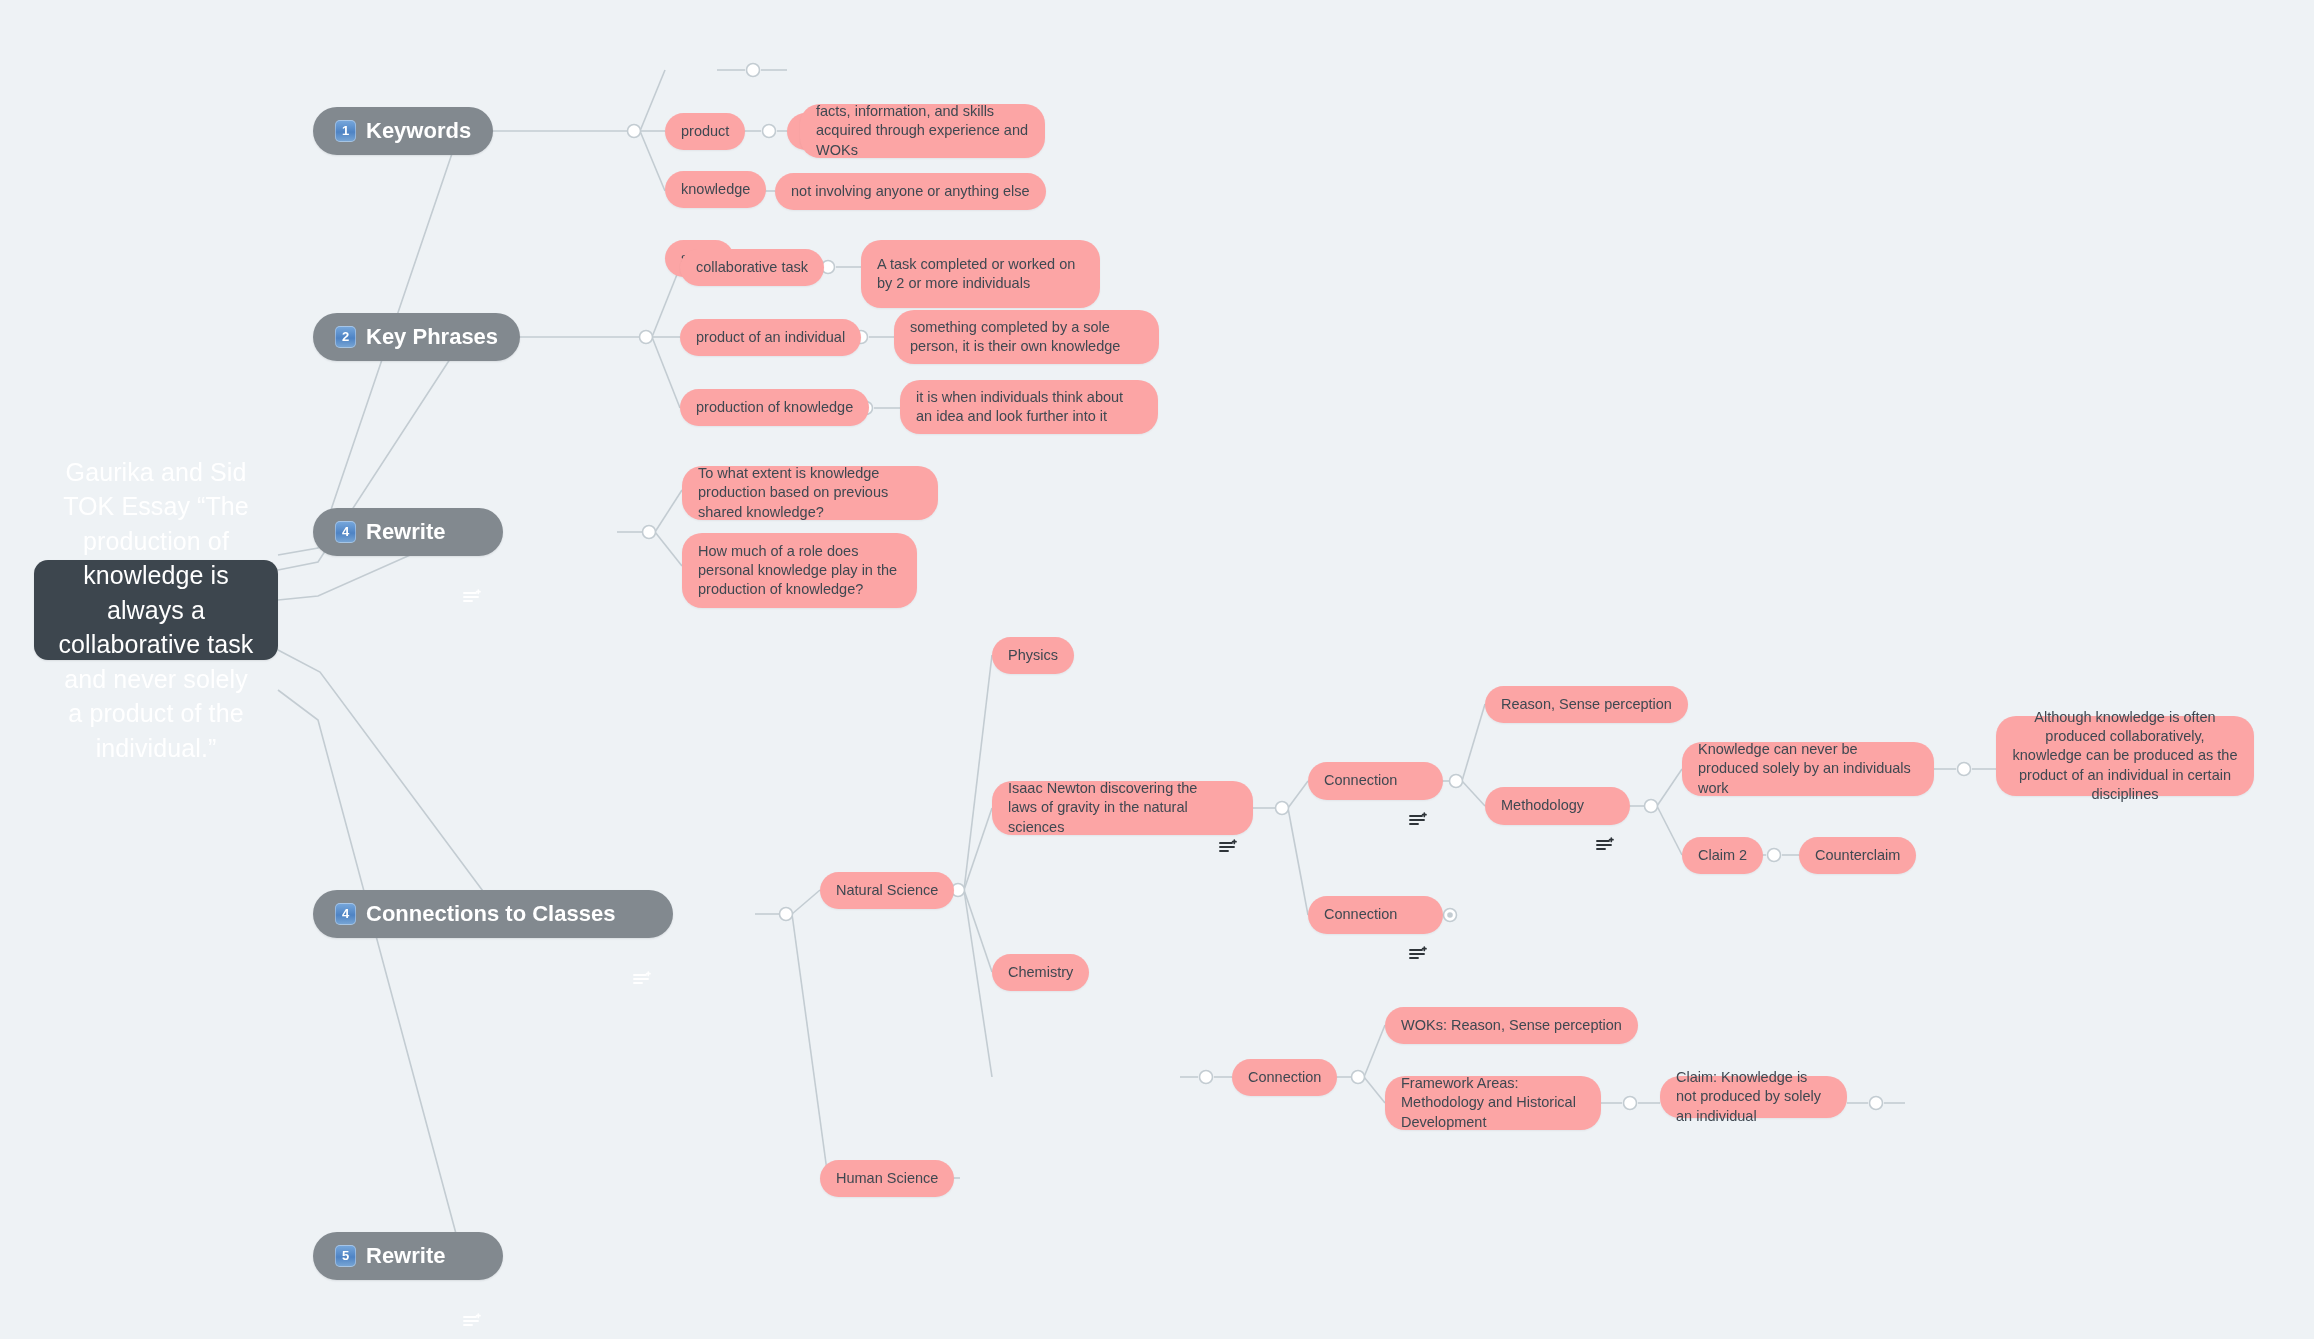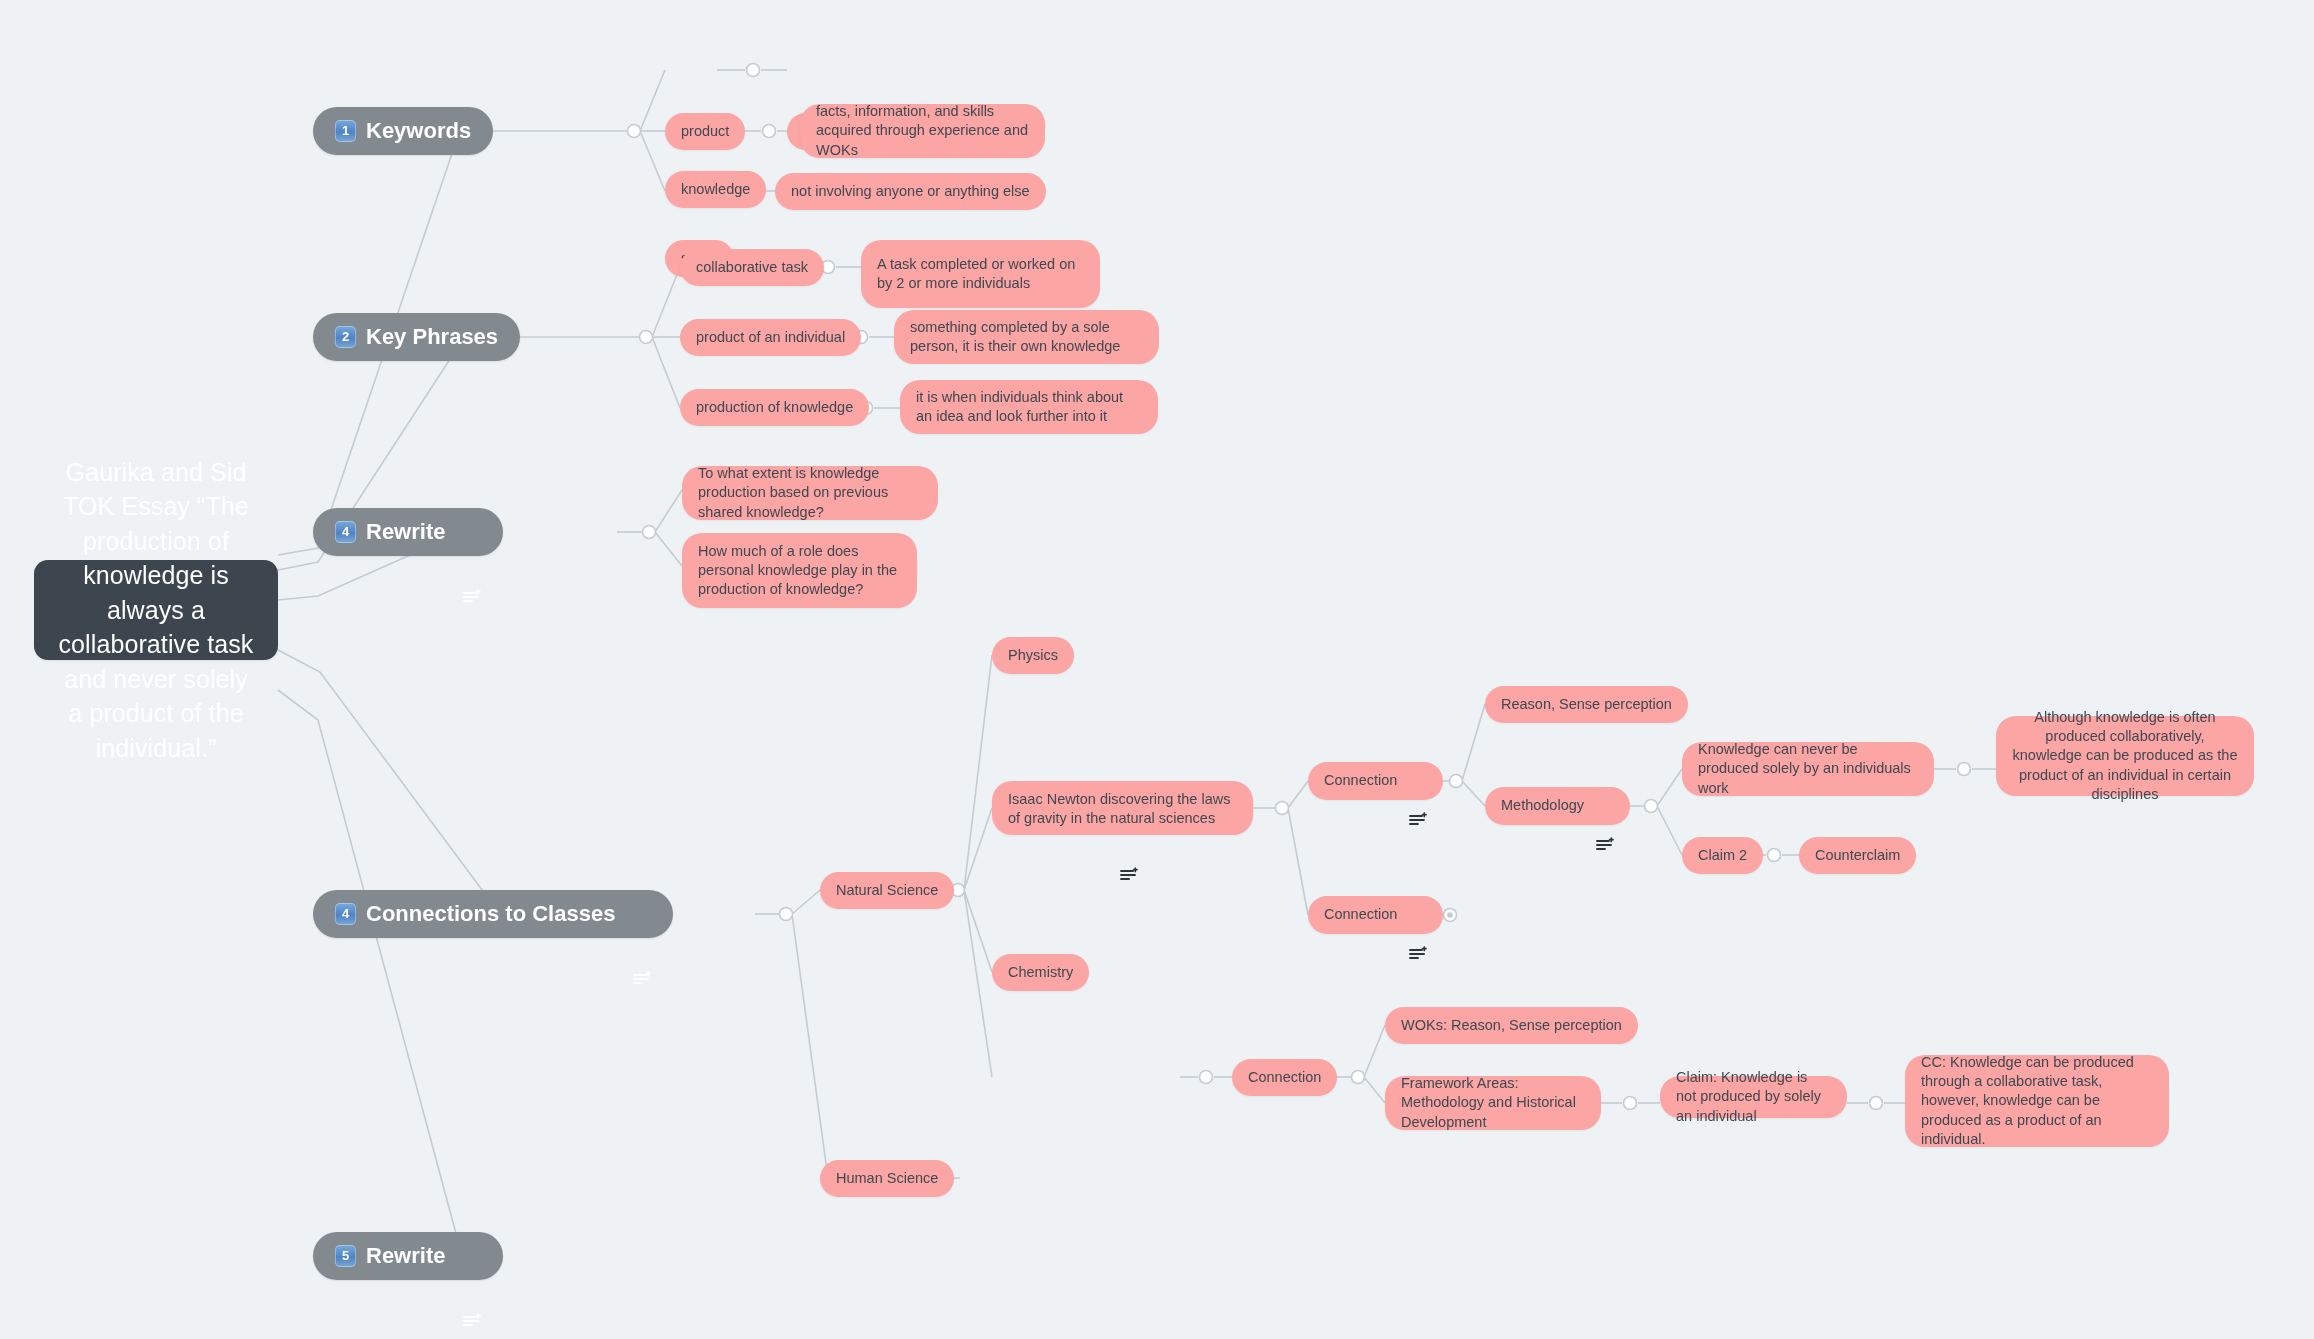--- a/index.html
+++ b/index.html
@@ -319,21 +319,21 @@
     <span class="txt">Natural Science</span>
   </div>
   <div class="node bubble" style="left:820px; top:1160px; height:37px;">
     <span class="txt">Human Science</span>
   </div>
 
   <div class="node bubble" style="left:992px; top:637px; height:37px;">
     <span class="txt">Physics</span>
   </div>
 
-  <div class="node bubble multiline" style="left:992px; top:781px; width:261px; height:54px;flex-direction:column;">
+  <div class="node bubble multiline" style="left:992px; top:781px; width:261px; height:54px;">
     <span class="txt">Isaac Newton discovering the laws of gravity in the natural sciences</span>
     <span class="note-icon">
       <svg viewBox="0 0 18 16" width="18" height="16">
         <g stroke="#2e3439" stroke-width="1.9" stroke-linecap="round">
           <line x1="1" y1="4" x2="13" y2="4"></line>
           <line x1="1" y1="8" x2="15" y2="8"></line>
           <line x1="1" y1="12" x2="9" y2="12"></line>
         </g>
         <g stroke="#2e3439" stroke-width="1.7" stroke-linecap="round">
           <line x1="15.3" y1="1" x2="15.3" y2="4.4"></line>
@@ -427,23 +427,20 @@
   </div>
 
   <div class="node bubble multiline" style="left:1385px; top:1076px; width:216px; height:54px;">
     <span class="txt">Framework Areas: Methodology and Historical Development</span>
   </div>
 
   <div class="node bubble multiline" style="left:1660px; top:1076px; width:187px; height:42px;">
     <span class="txt">Claim: Knowledge is not produced by solely an individual</span>
   </div>
 
-  <div class="node bubble multiline" style="left:1905px; top:1055px; width:264px; height:92px;">
-    <span class="txt">CC: Knowledge can be produced through a collaborative task, however, knowledge can be produced as a product of an individual.</span>
-  </div>
 
   <div class="node branch" style="left:313px; top:1232px; height:48px;">
     <span class="badge">5</span>
     <span class="blabel">Rewrite</span>
     <span class="note-icon">
       <svg viewBox="0 0 18 16" width="18" height="16">
         <g stroke="#ffffff" stroke-width="1.9" stroke-linecap="round">
           <line x1="1" y1="4" x2="13" y2="4"></line>
           <line x1="1" y1="8" x2="15" y2="8"></line>
           <line x1="1" y1="12" x2="9" y2="12"></line>

